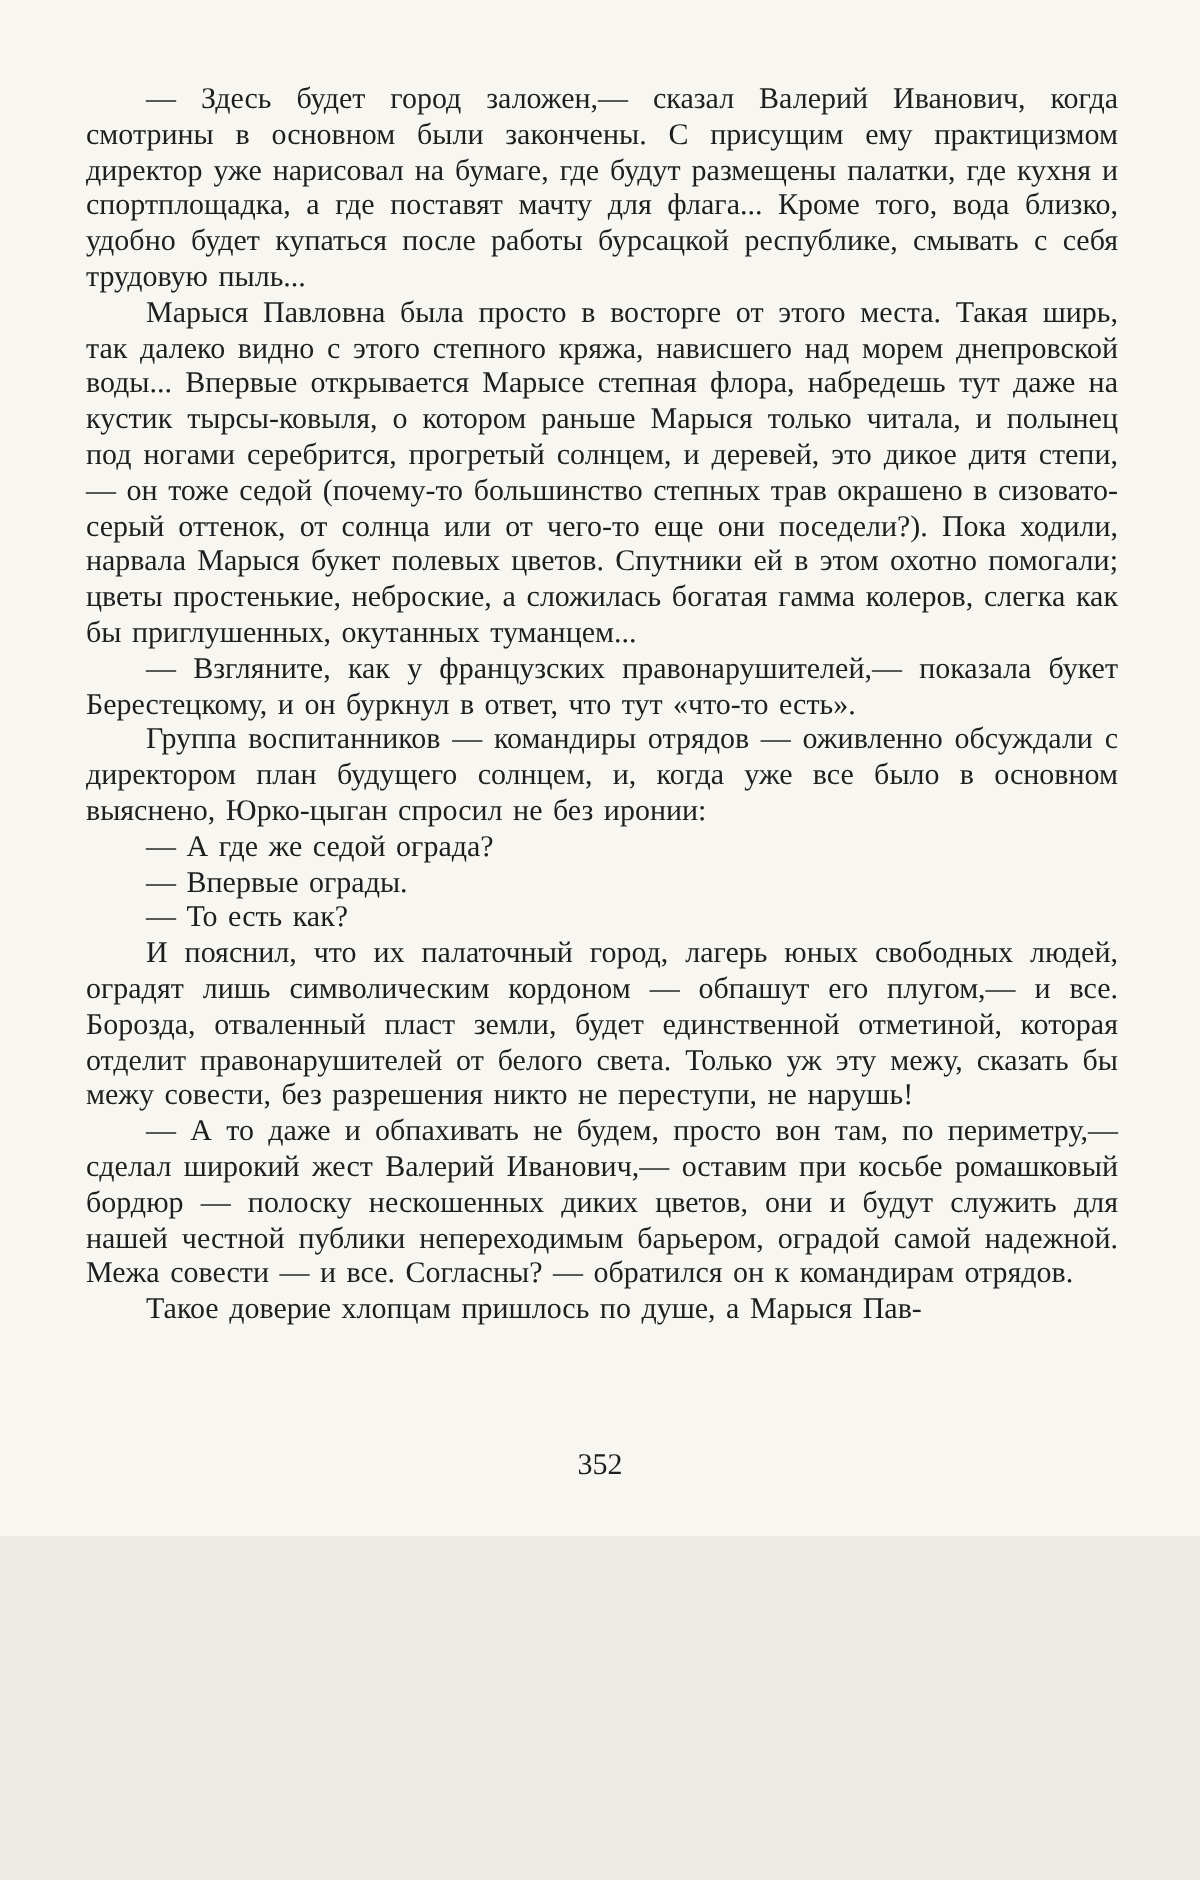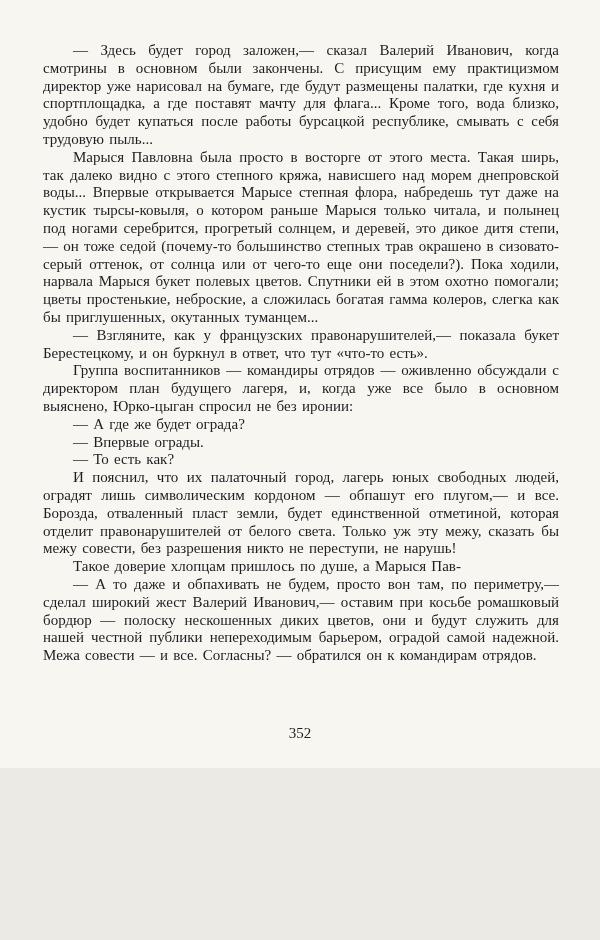--- a/index.html
+++ b/index.html
@@ -39,22 +39,22 @@
   }
 </style>
 </head>
 <body>
 
 <div class="page">
   <div class="text-block">
     <p>— Здесь будет город заложен,— сказал Валерий Иванович, когда смотрины в основном были закончены. С присущим ему практицизмом директор уже нарисовал на бумаге, где будут размещены палатки, где кухня и спортплощадка, а где поставят мачту для флага... Кроме того, вода близко, удобно будет купаться после работы бурсацкой республике, смывать с себя трудовую пыль...</p>
     <p>Марыся Павловна была просто в восторге от этого места. Такая ширь, так далеко видно с этого степного кряжа, нависшего над морем днепровской воды... Впервые открывается Марысе степная флора, набредешь тут даже на кустик тырсы-ковыля, о котором раньше Марыся только читала, и полынец под ногами серебрится, прогретый солнцем, и деревей, это дикое дитя степи,— он тоже седой (почему-то большинство степных трав окрашено в сизовато-серый оттенок, от солнца или от чего-то еще они поседели?). Пока ходили, нарвала Марыся букет полевых цветов. Спутники ей в этом охотно помогали; цветы простенькие, неброские, а сложилась богатая гамма колеров, слегка как бы приглушенных, окутанных туманцем...</p>
     <p>— Взгляните, как у французских правонарушителей,— показала букет Берестецкому, и он буркнул в ответ, что тут «что-то есть».</p>
-    <p>Группа воспитанников — командиры отрядов — оживленно обсуждали с директором план будущего лагеря, и, когда уже все было в основном выяснено, Юрко-цыган спросил не без иронии:</p>
-    <p>— А где же будет ограда?</p>
+    <p>Группа воспитанников — командиры отрядов — оживленно обсуждали с директором план будущего солнцем, и, когда уже все было в основном выяснено, Юрко-цыган спросил не без иронии:</p>
+    <p>— А где же седой ограда?</p>
     <p>— Впервые ограды.</p>
     <p>— То есть как?</p>
     <p>И пояснил, что их палаточный город, лагерь юных свободных людей, оградят лишь символическим кордоном — обпашут его плугом,— и все. Борозда, отваленный пласт земли, будет единственной отметиной, которая отделит правонарушителей от белого света. Только уж эту межу, сказать бы межу совести, без разрешения никто не переступи, не нарушь!</p>
+    <p>— А то даже и обпахивать не будем, просто вон там, по периметру,— сделал широкий жест Валерий Иванович,— оставим при косьбе ромашковый бордюр — полоску нескошенных диких цветов, они и будут служить для нашей честной публики непереходимым барьером, оградой самой надежной. Межа совести — и все. Согласны? — обратился он к командирам отрядов.</p>
     <p>Такое доверие хлопцам пришлось по душе, а Марыся Пав-</p>
-    <p>— А то даже и обпахивать не будем, просто вон там, по периметру,— сделал широкий жест Валерий Иванович,— оставим при косьбе ромашковый бордюр — полоску нескошенных диких цветов, они и будут служить для нашей честной публики непереходимым барьером, оградой самой надежной. Межа совести — и все. Согласны? — обратился он к командирам отрядов.</p>
   </div>
   <div class="page-number">352</div>
 </div>
 
 </body></html>

